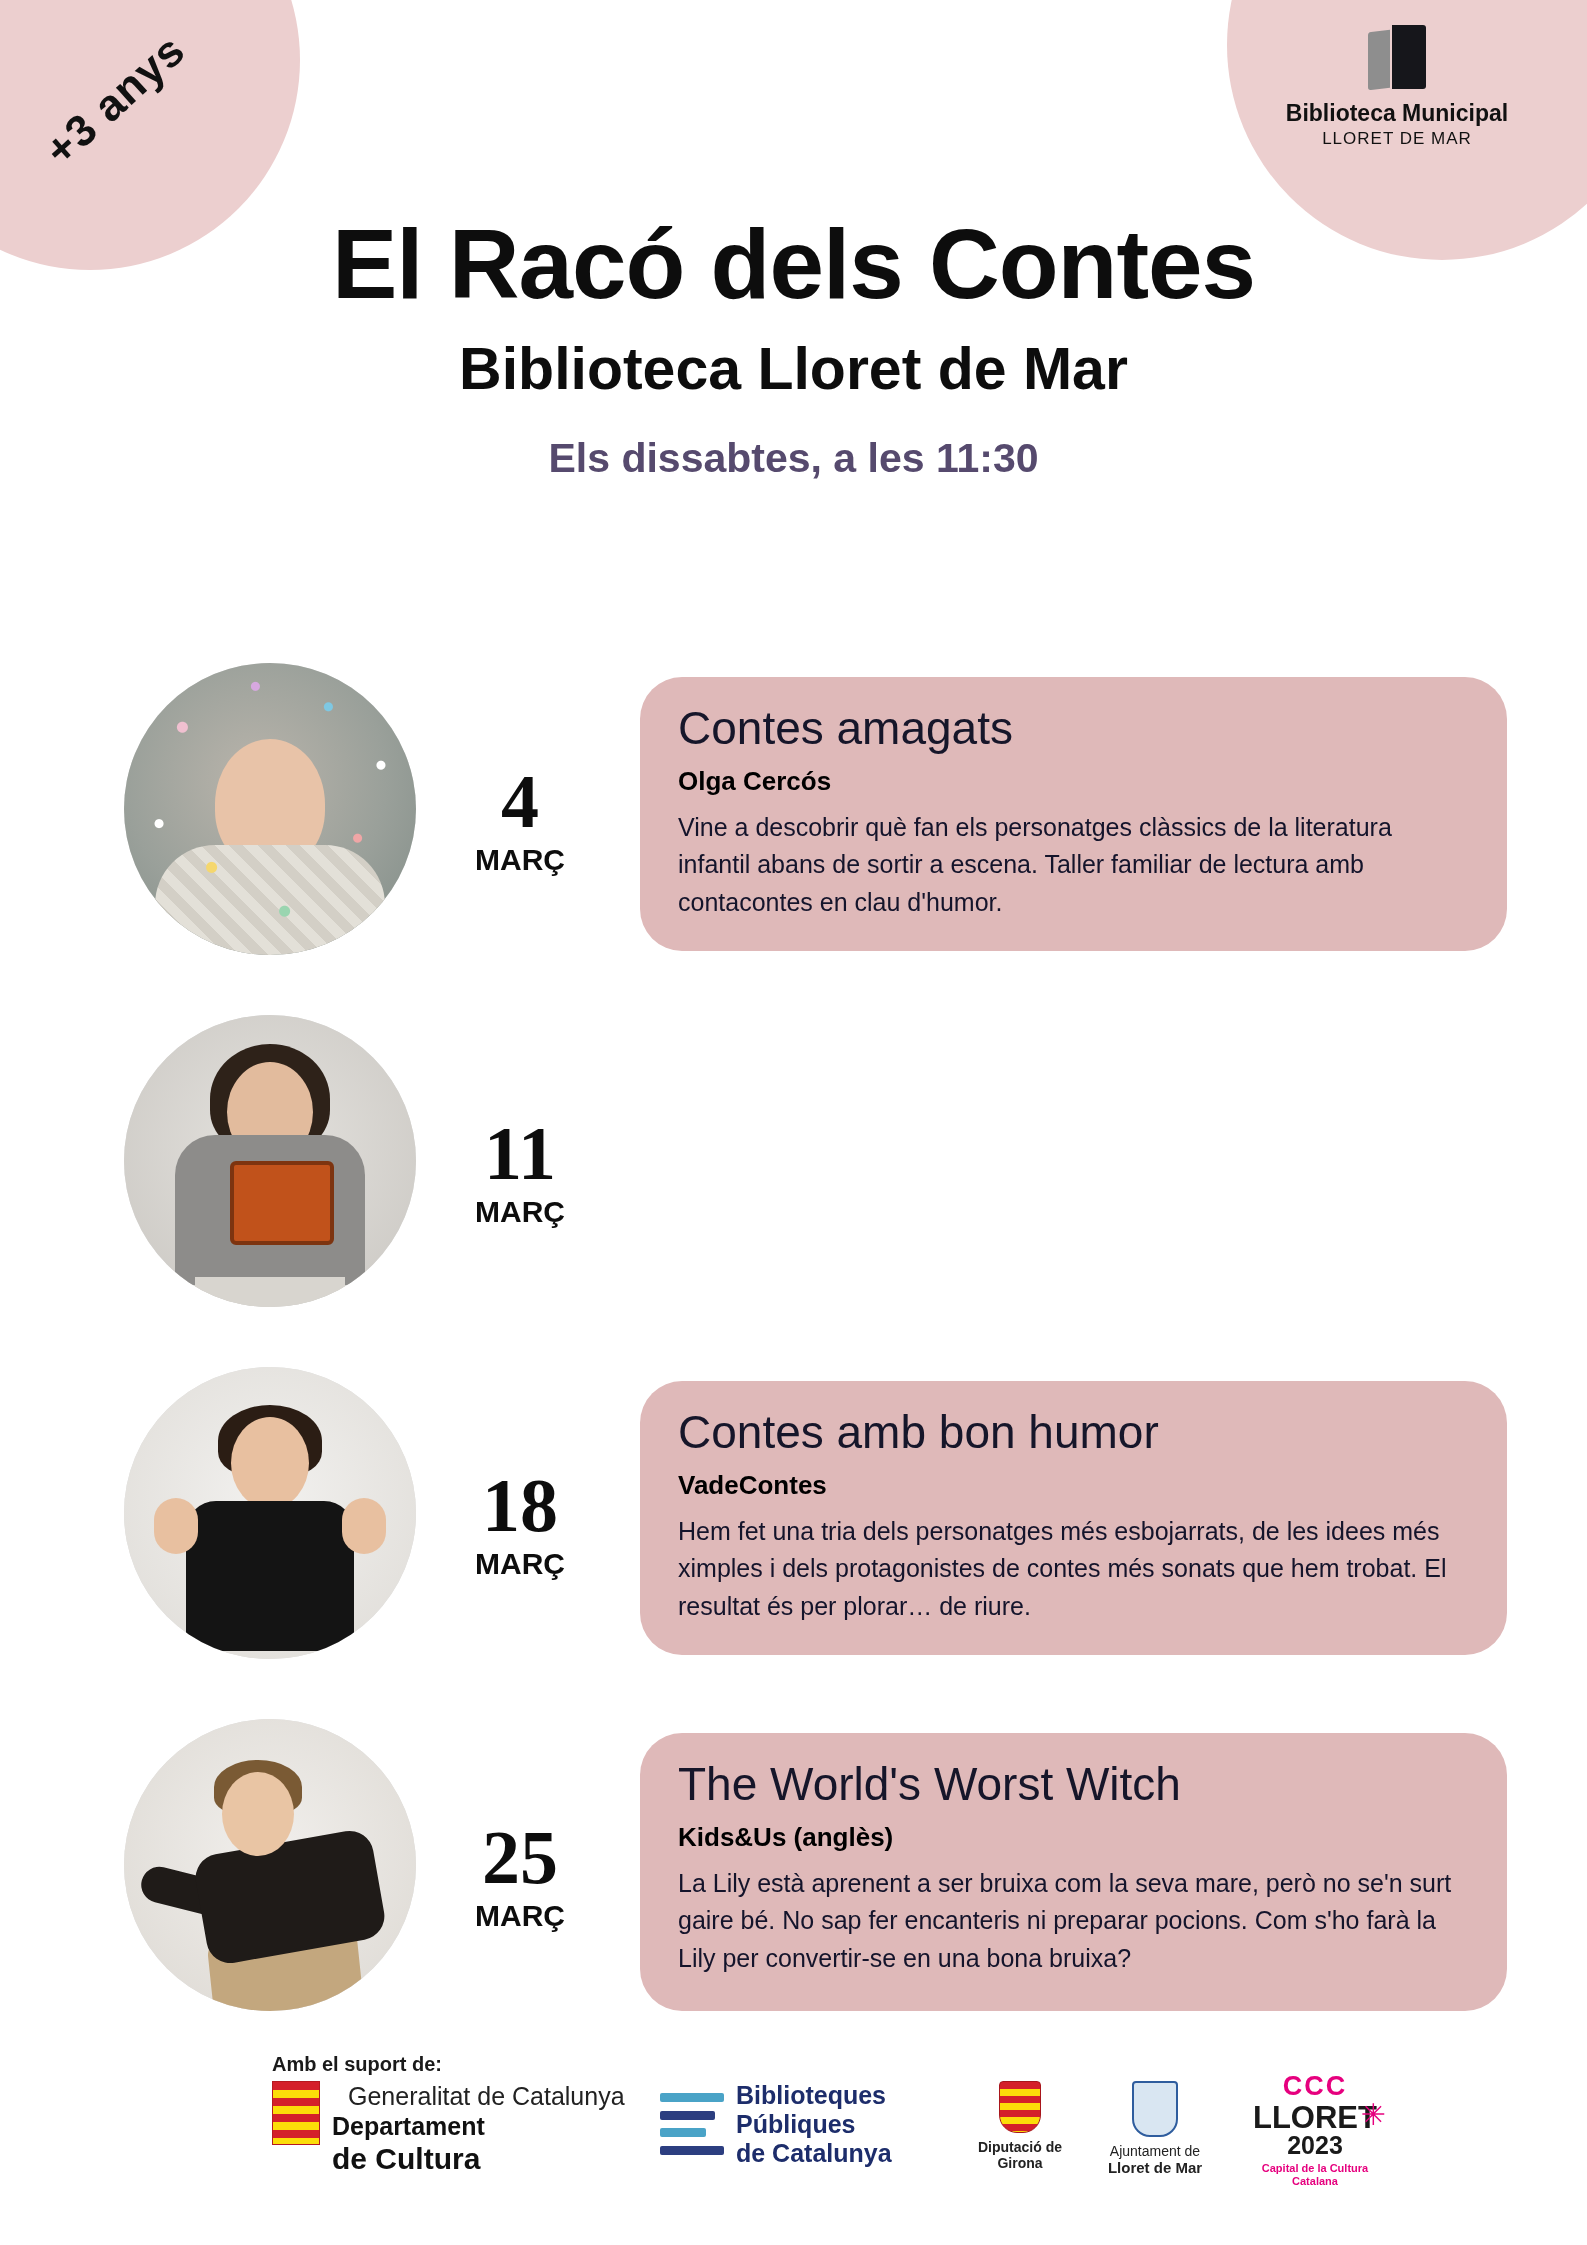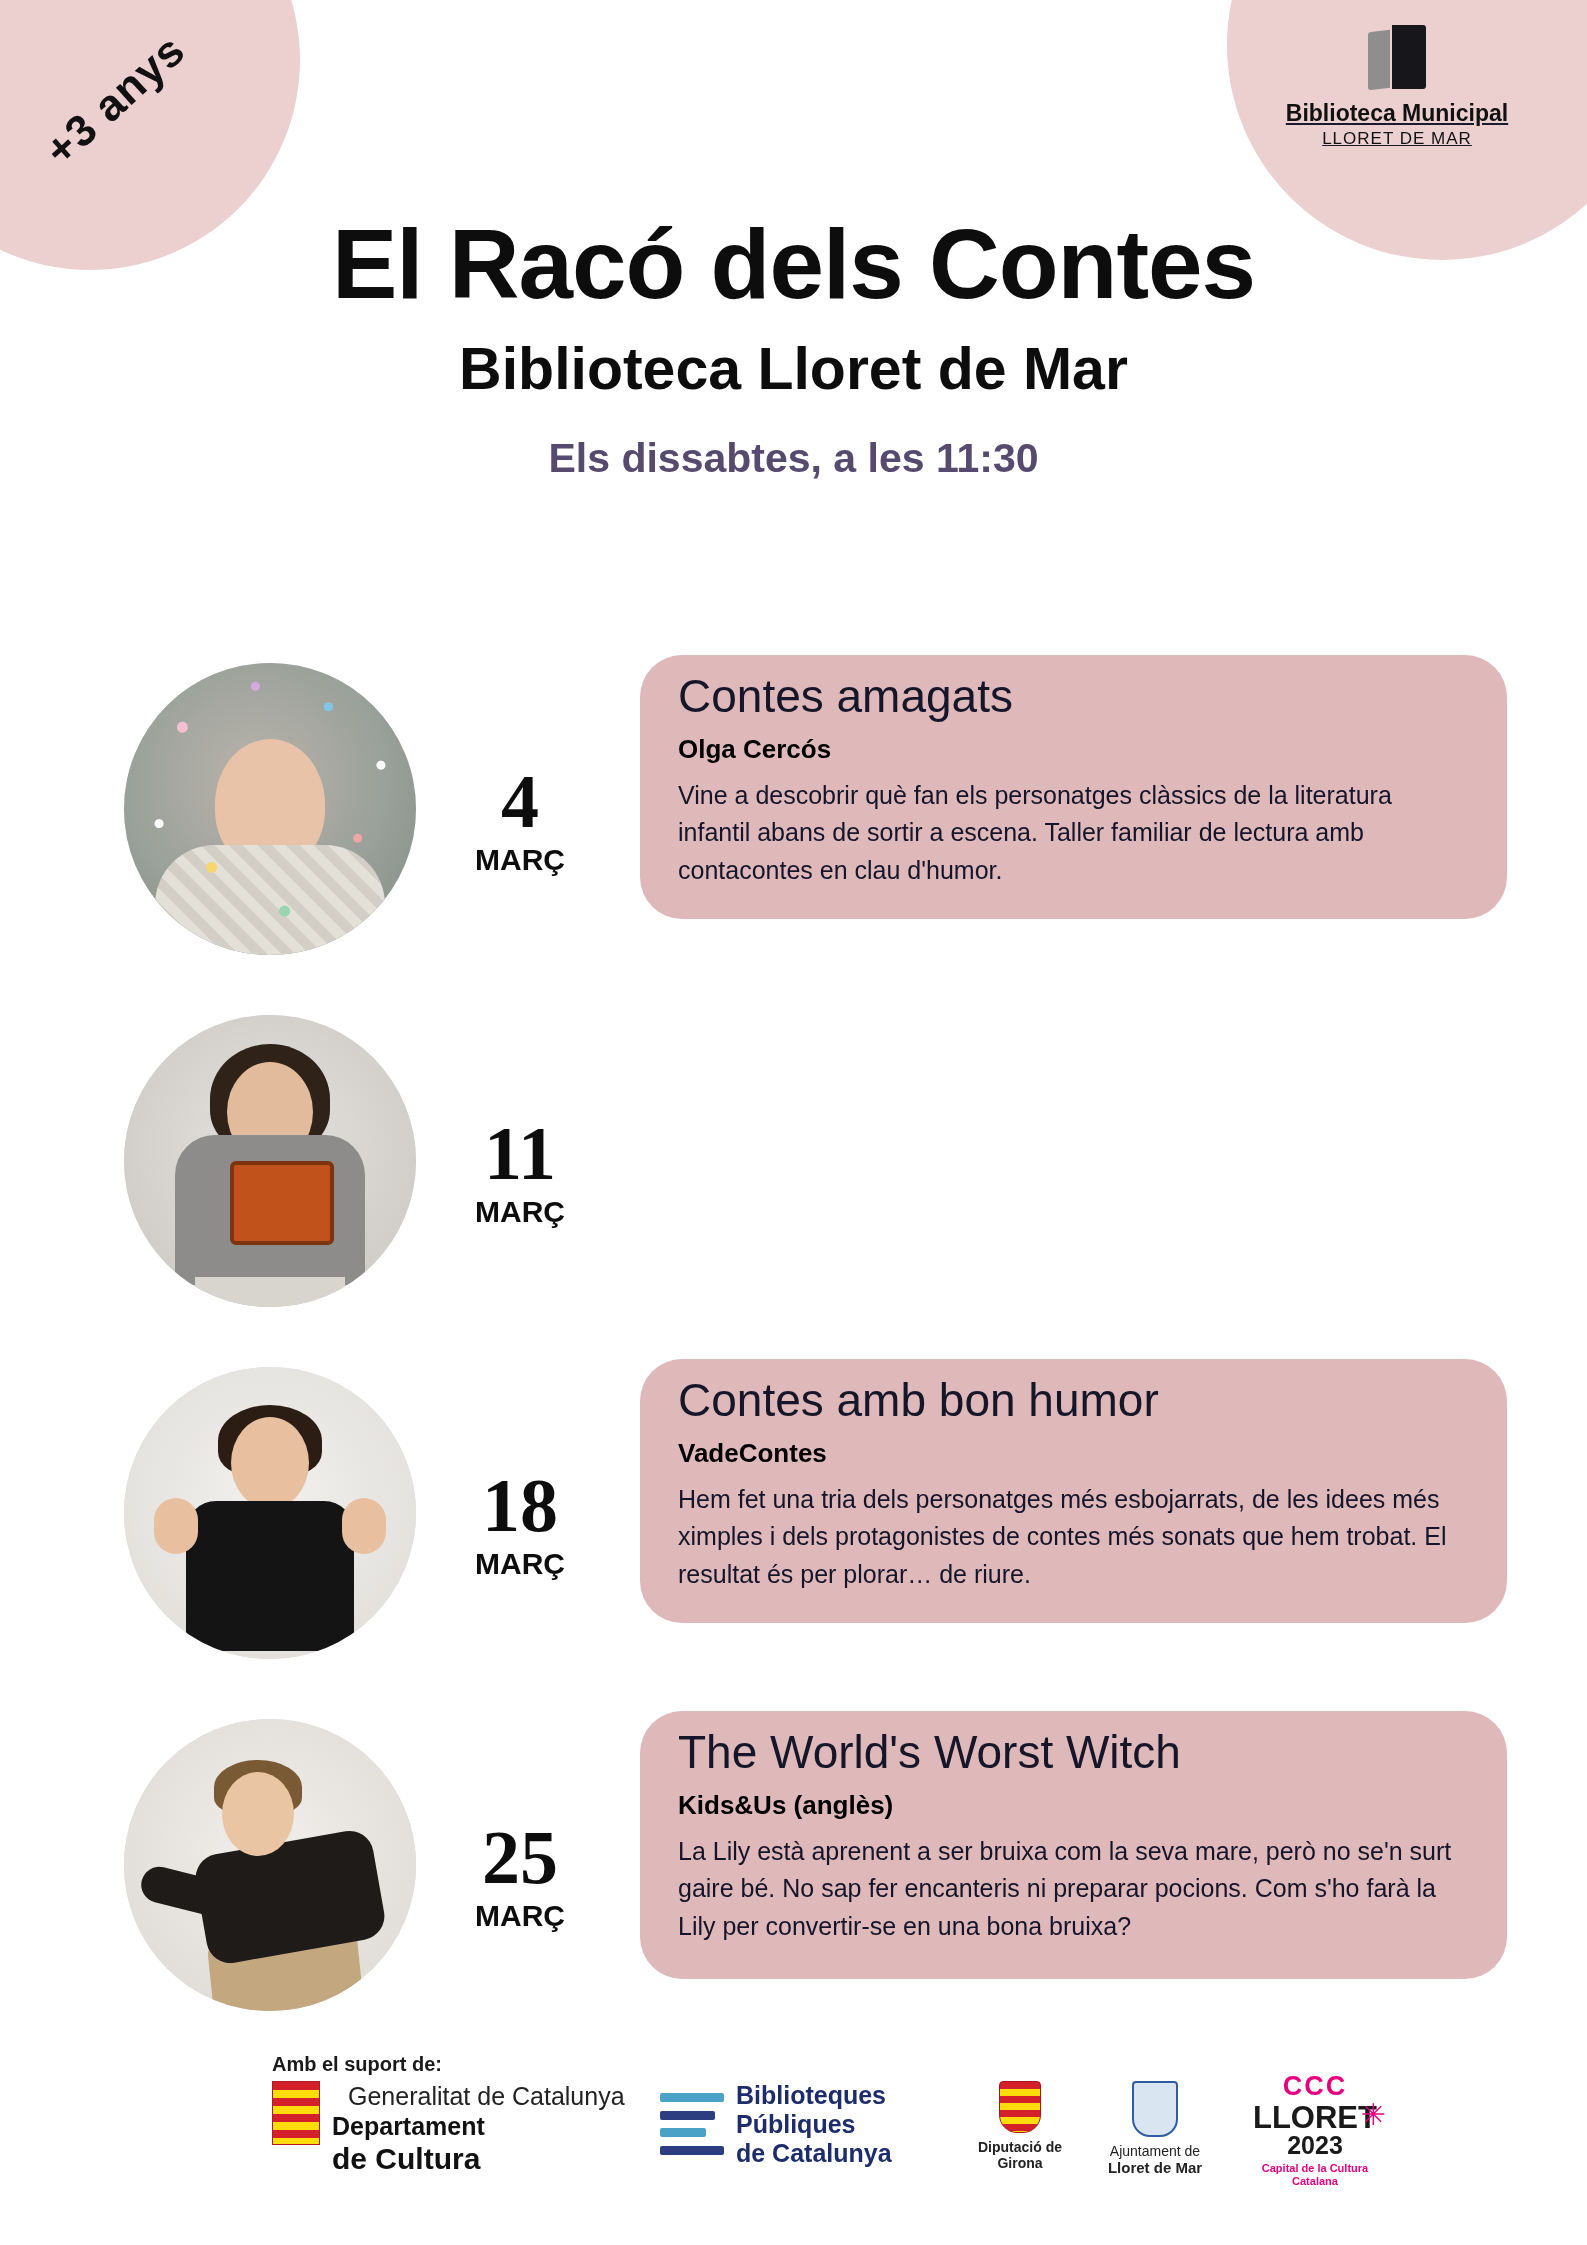--- a/index.html
+++ b/index.html
@@ -49,21 +49,20 @@
   }
 
   
   .logo {
     position: absolute;
     right: 75px;
     top: 25px;
     width: 230px;
     text-align: center;
     z-index: 5;
-    text-decoration: underline;
   }
   .logo-mark {
     width: 58px;
     height: 66px;
     margin: 0 auto 10px auto;
     position: relative;
   }
   .logo-mark .pg-left {
     position: absolute;
     left: 0; top: 6px;
@@ -293,24 +292,24 @@
     font-size: 30px;
     font-weight: bold;
     color: #0d0d0d;
     margin-top: 6px;
   }
 
   .card {
     position: absolute;
     left: 640px;
     right: 80px;
-    top: 0;
+    top: 22px;
     background: #dfb9b9;
     border-radius: 42px;
-    padding: 16px 38px 30px 38px;
+    padding: 26px 38px 30px 38px;
     box-sizing: border-box;
   }
   .card.tall { padding-bottom: 34px; }
   .card-title {
     font-size: 46px;
     color: #16162a;
     line-height: 1.1;
     margin-bottom: 12px;
   }
   .card-author {

